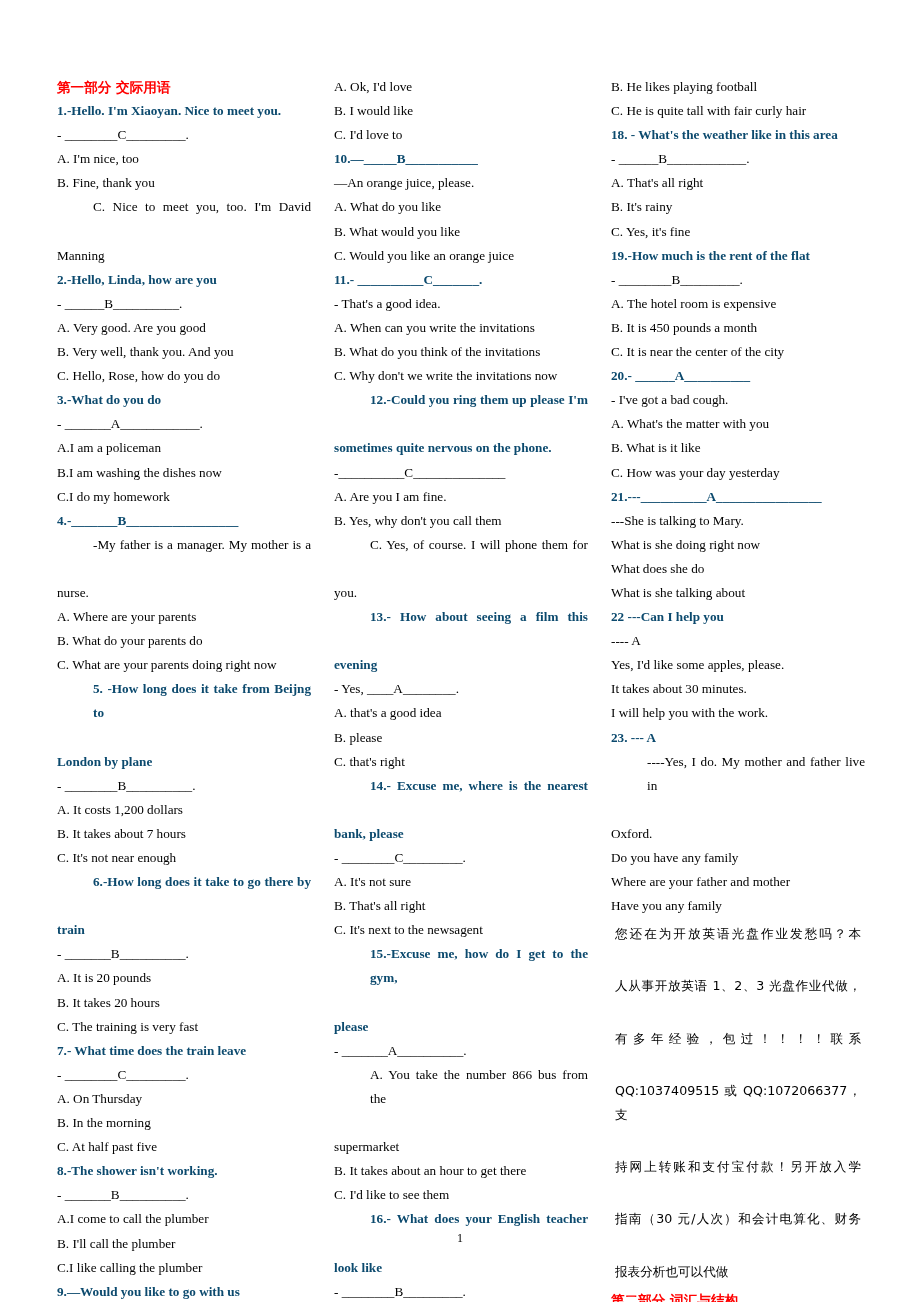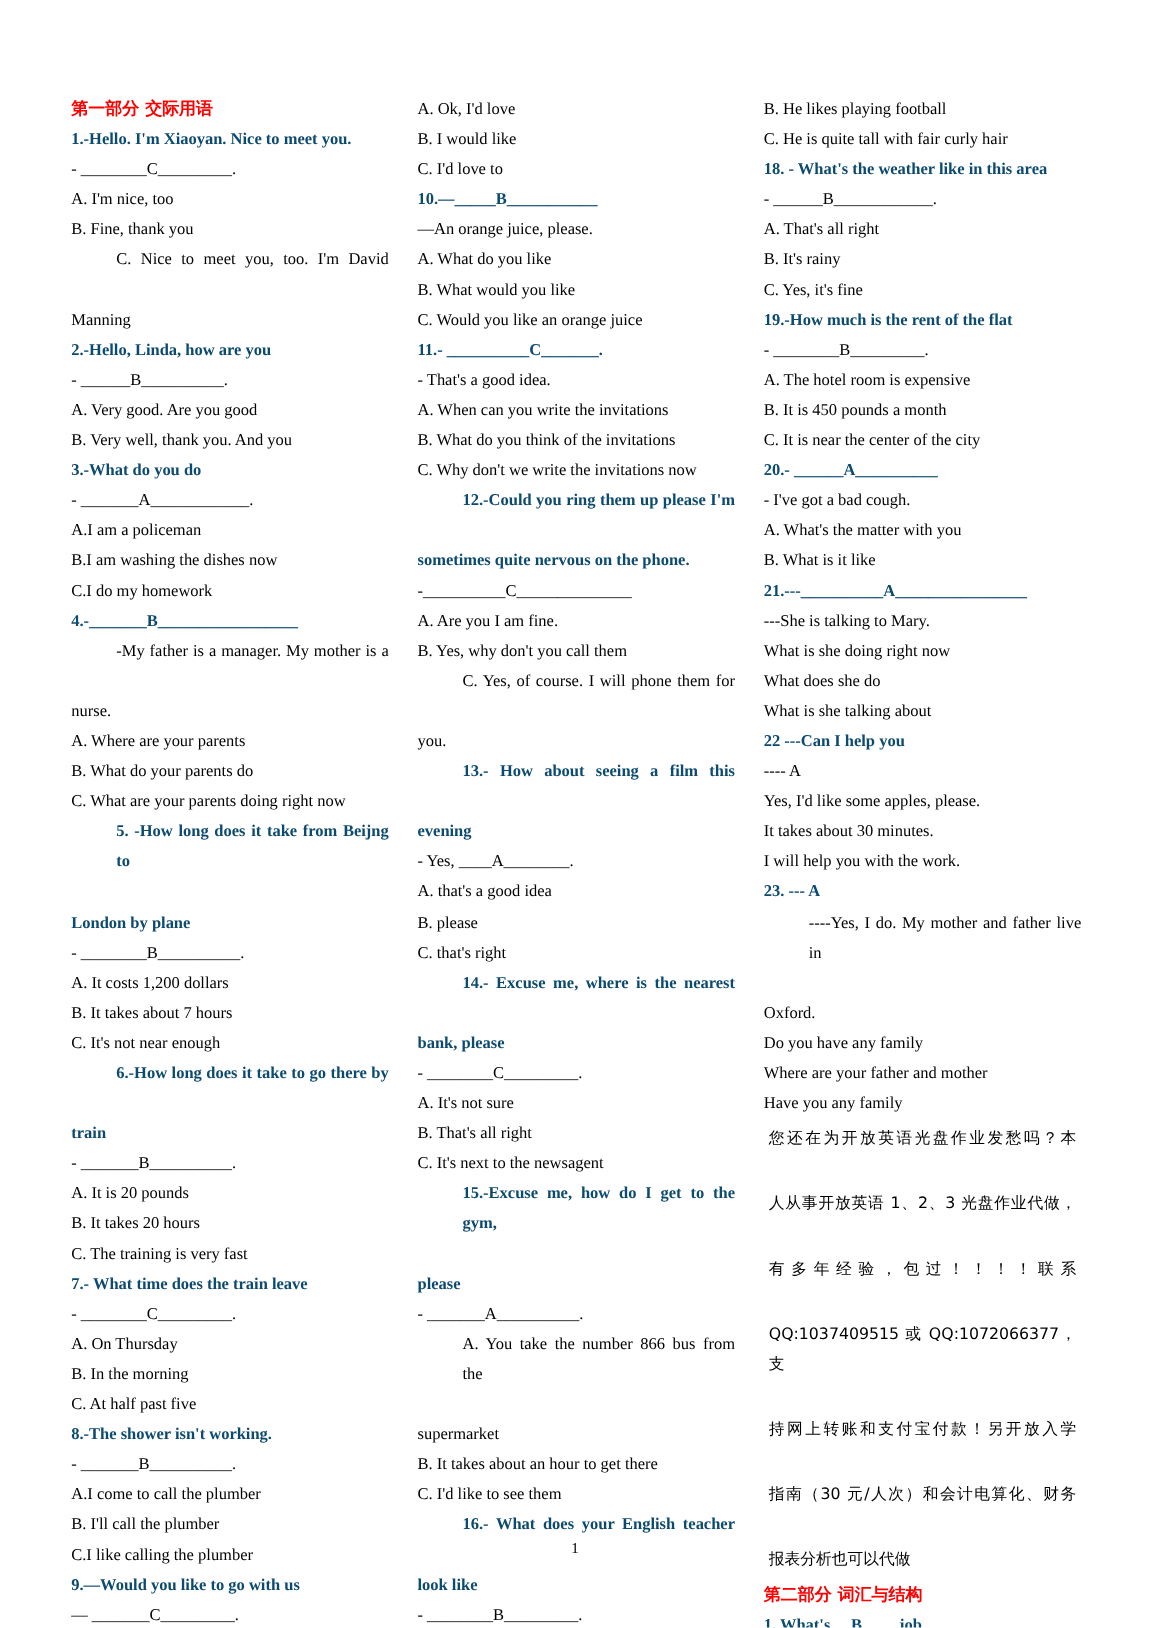--- a/index.html
+++ b/index.html
@@ -103,20 +103,21 @@
         <p class="ln q">1.-Hello. I'm Xiaoyan. Nice to meet you.</p>
         <p class="ln ans">- ________C_________.</p>
         <p class="ln ans">A. I'm nice, too</p>
         <p class="ln ans">B. Fine, thank you</p>
         <p class="ln ans j">C. Nice to meet you, too. I'm David</p>
         <p class="ln ans">Manning</p>
         <p class="ln q">2.-Hello, Linda, how are you</p>
         <p class="ln ans">- ______B__________.</p>
         <p class="ln ans">A. Very good. Are you good</p>
         <p class="ln ans">B. Very well, thank you. And you</p>
+        <p class="ln ans">C. Hello, Rose, how do you do</p>
         <p class="ln q">3.-What do you do</p>
         <p class="ln ans">- _______A____________.</p>
         <p class="ln ans">A.I am a policeman</p>
         <p class="ln ans">B.I am washing the dishes now</p>
         <p class="ln ans">C.I do my homework</p>
         <p class="ln q">4.-_______B_________________</p>
         <p class="ln ans j">-My father is a manager. My mother is a</p>
         <p class="ln ans">nurse.</p>
         <p class="ln ans">A. Where are your parents</p>
         <p class="ln ans">B. What do your parents do</p>
@@ -203,20 +204,21 @@
         <p class="ln ans">C. Yes, it's fine</p>
         <p class="ln q">19.-How much is the rent of the flat</p>
         <p class="ln ans">- ________B_________.</p>
         <p class="ln ans">A. The hotel room is expensive</p>
         <p class="ln ans">B. It is 450 pounds a month</p>
         <p class="ln ans">C. It is near the center of the city</p>
         <p class="ln q">20.- ______A__________</p>
         <p class="ln ans">- I've got a bad cough.</p>
         <p class="ln ans">A. What's the matter with you</p>
         <p class="ln ans">B. What is it like</p>
+        <p class="ln ans">C. How was your day yesterday</p>
         <p class="ln q">21.---__________A________________</p>
         <p class="ln ans">---She is talking to Mary.</p>
         <p class="ln ans">What is she doing right now</p>
         <p class="ln ans">What does she do</p>
         <p class="ln ans">What is she talking about</p>
         <p class="ln q">22 ---Can I help you</p>
         <p class="ln ans">---- A</p>
         <p class="ln ans">Yes, I'd like some apples, please.</p>
         <p class="ln ans">It takes about 30 minutes.</p>
         <p class="ln ans">I will help you with the work.</p>

